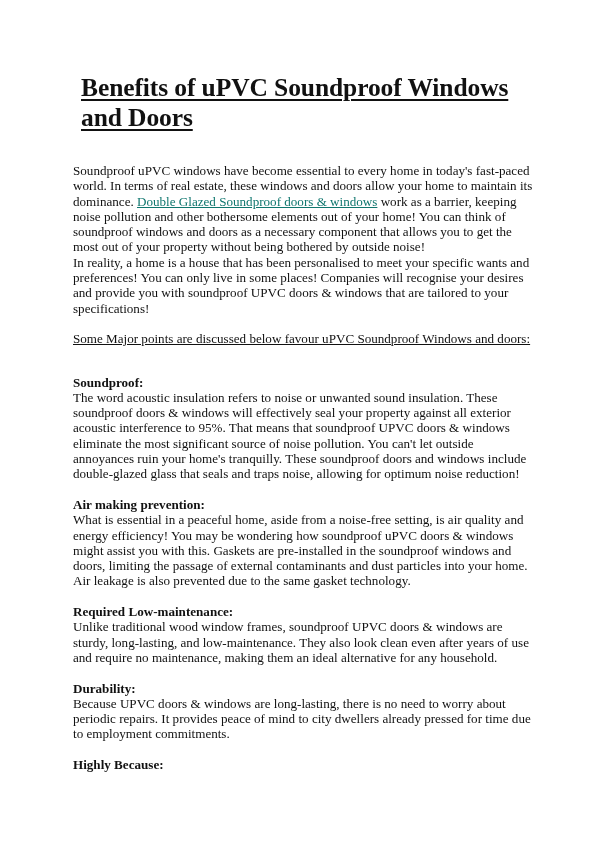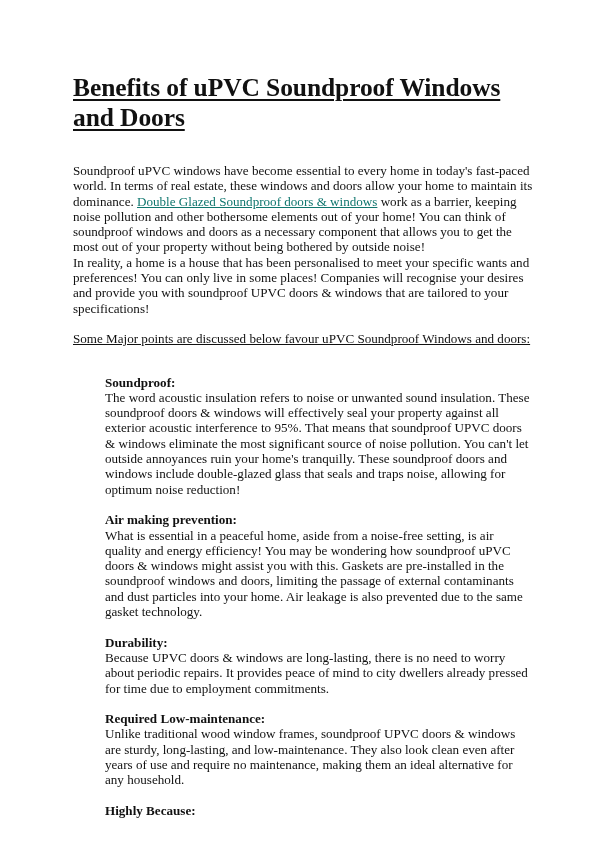--- a/index.html
+++ b/index.html
@@ -22,40 +22,40 @@
       width: 460px;
     }
     .title {
       font-family: "Liberation Serif", serif;
       font-weight: bold;
       font-size: 25.5px;
       line-height: 30px;
       text-decoration: underline;
       text-decoration-thickness: 2px;
       text-underline-offset: 3px;
-      margin: 0 0 30px 0;
+      margin: 0 0 30px 8px;
       color: #111111;
       letter-spacing: -0.1px;
     }
     p {
       margin: 0;
       font-size: 13.1px;
       line-height: 15.3px;
     }
     .intro { margin-bottom: 0; }
     .intro2 { margin-bottom: 15.3px; }
     .lead {
       text-decoration: underline;
       margin-bottom: 28px;
     }
     a.link {
       color: #0f766e;
       text-decoration: underline;
     }
-    .section { margin-bottom: 15.3px; margin-left: 32px; }
+    .section { margin-bottom: 15.3px; }
     .section h3 {
       margin: 0;
       font-size: 13.1px;
       line-height: 15.3px;
       font-weight: bold;
     }
   </style>
 </head>
 <body>
 
@@ -72,25 +72,25 @@
     <h3>Soundproof:</h3>
     <p>The word acoustic insulation refers to noise or unwanted sound insulation. These soundproof doors &amp; windows will effectively seal your property against all exterior acoustic interference to 95%. That means that soundproof UPVC doors &amp; windows eliminate the most significant source of noise pollution. You can't let outside annoyances ruin your home's tranquilly. These soundproof doors and windows include double-glazed glass that seals and traps noise, allowing for optimum noise reduction!</p>
   </div>
 
   <div class="section">
     <h3>Air making prevention:</h3>
     <p>What is essential in a peaceful home, aside from a noise-free setting, is air quality and energy efficiency! You may be wondering how soundproof uPVC doors &amp; windows might assist you with this. Gaskets are pre-installed in the soundproof windows and doors, limiting the passage of external contaminants and dust particles into your home. Air leakage is also prevented due to the same gasket technology.</p>
   </div>
 
   <div class="section">
-    <h3>Durability:</h3>
-    <p>Because UPVC doors &amp; windows are long-lasting, there is no need to worry about periodic repairs. It provides peace of mind to city dwellers already pressed for time due to employment commitments.</p>
+    <h3>Required Low-maintenance:</h3>
+    <p>Unlike traditional wood window frames, soundproof UPVC doors &amp; windows are sturdy, long-lasting, and low-maintenance. They also look clean even after years of use and require no maintenance, making them an ideal alternative for any household.</p>
   </div>
 
   <div class="section">
-    <h3>Required Low-maintenance:</h3>
-    <p>Unlike traditional wood window frames, soundproof UPVC doors &amp; windows are sturdy, long-lasting, and low-maintenance. They also look clean even after years of use and require no maintenance, making them an ideal alternative for any household.</p>
+    <h3>Durability:</h3>
+    <p>Because UPVC doors &amp; windows are long-lasting, there is no need to worry about periodic repairs. It provides peace of mind to city dwellers already pressed for time due to employment commitments.</p>
   </div>
 
   <div class="section">
     <h3>Highly Because:</h3>
   </div>
 </div>
 
 </body></html>

